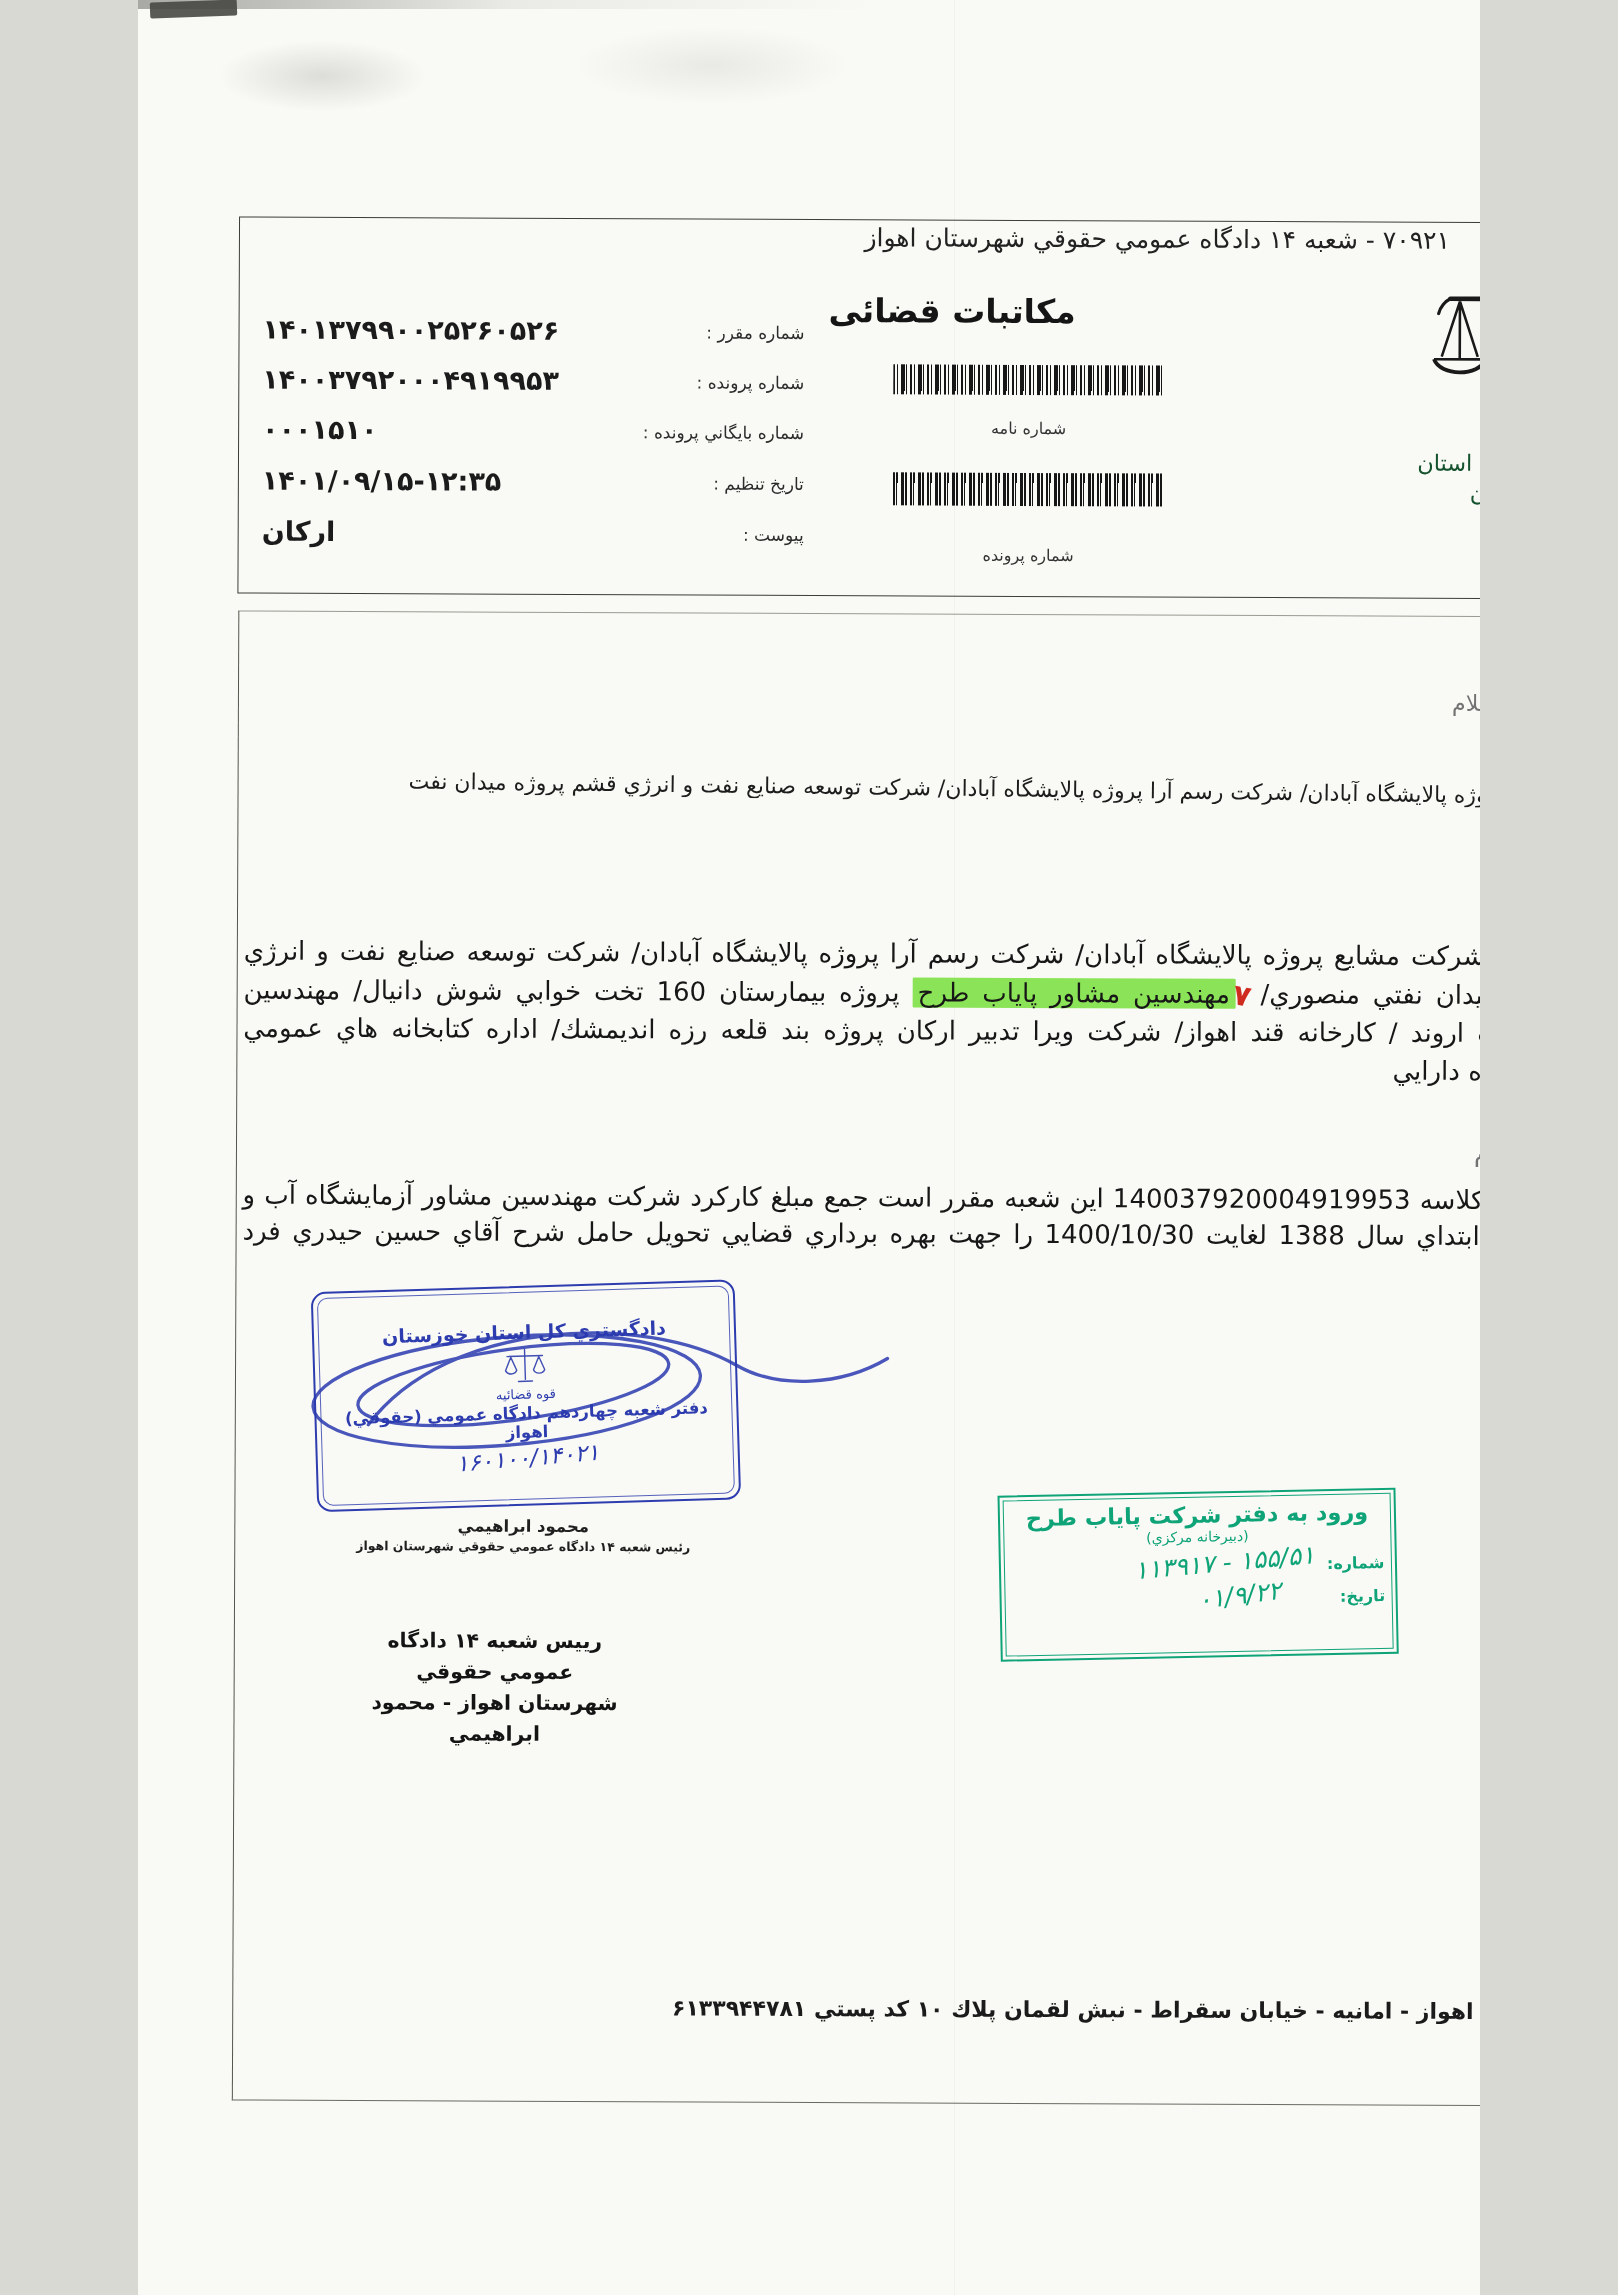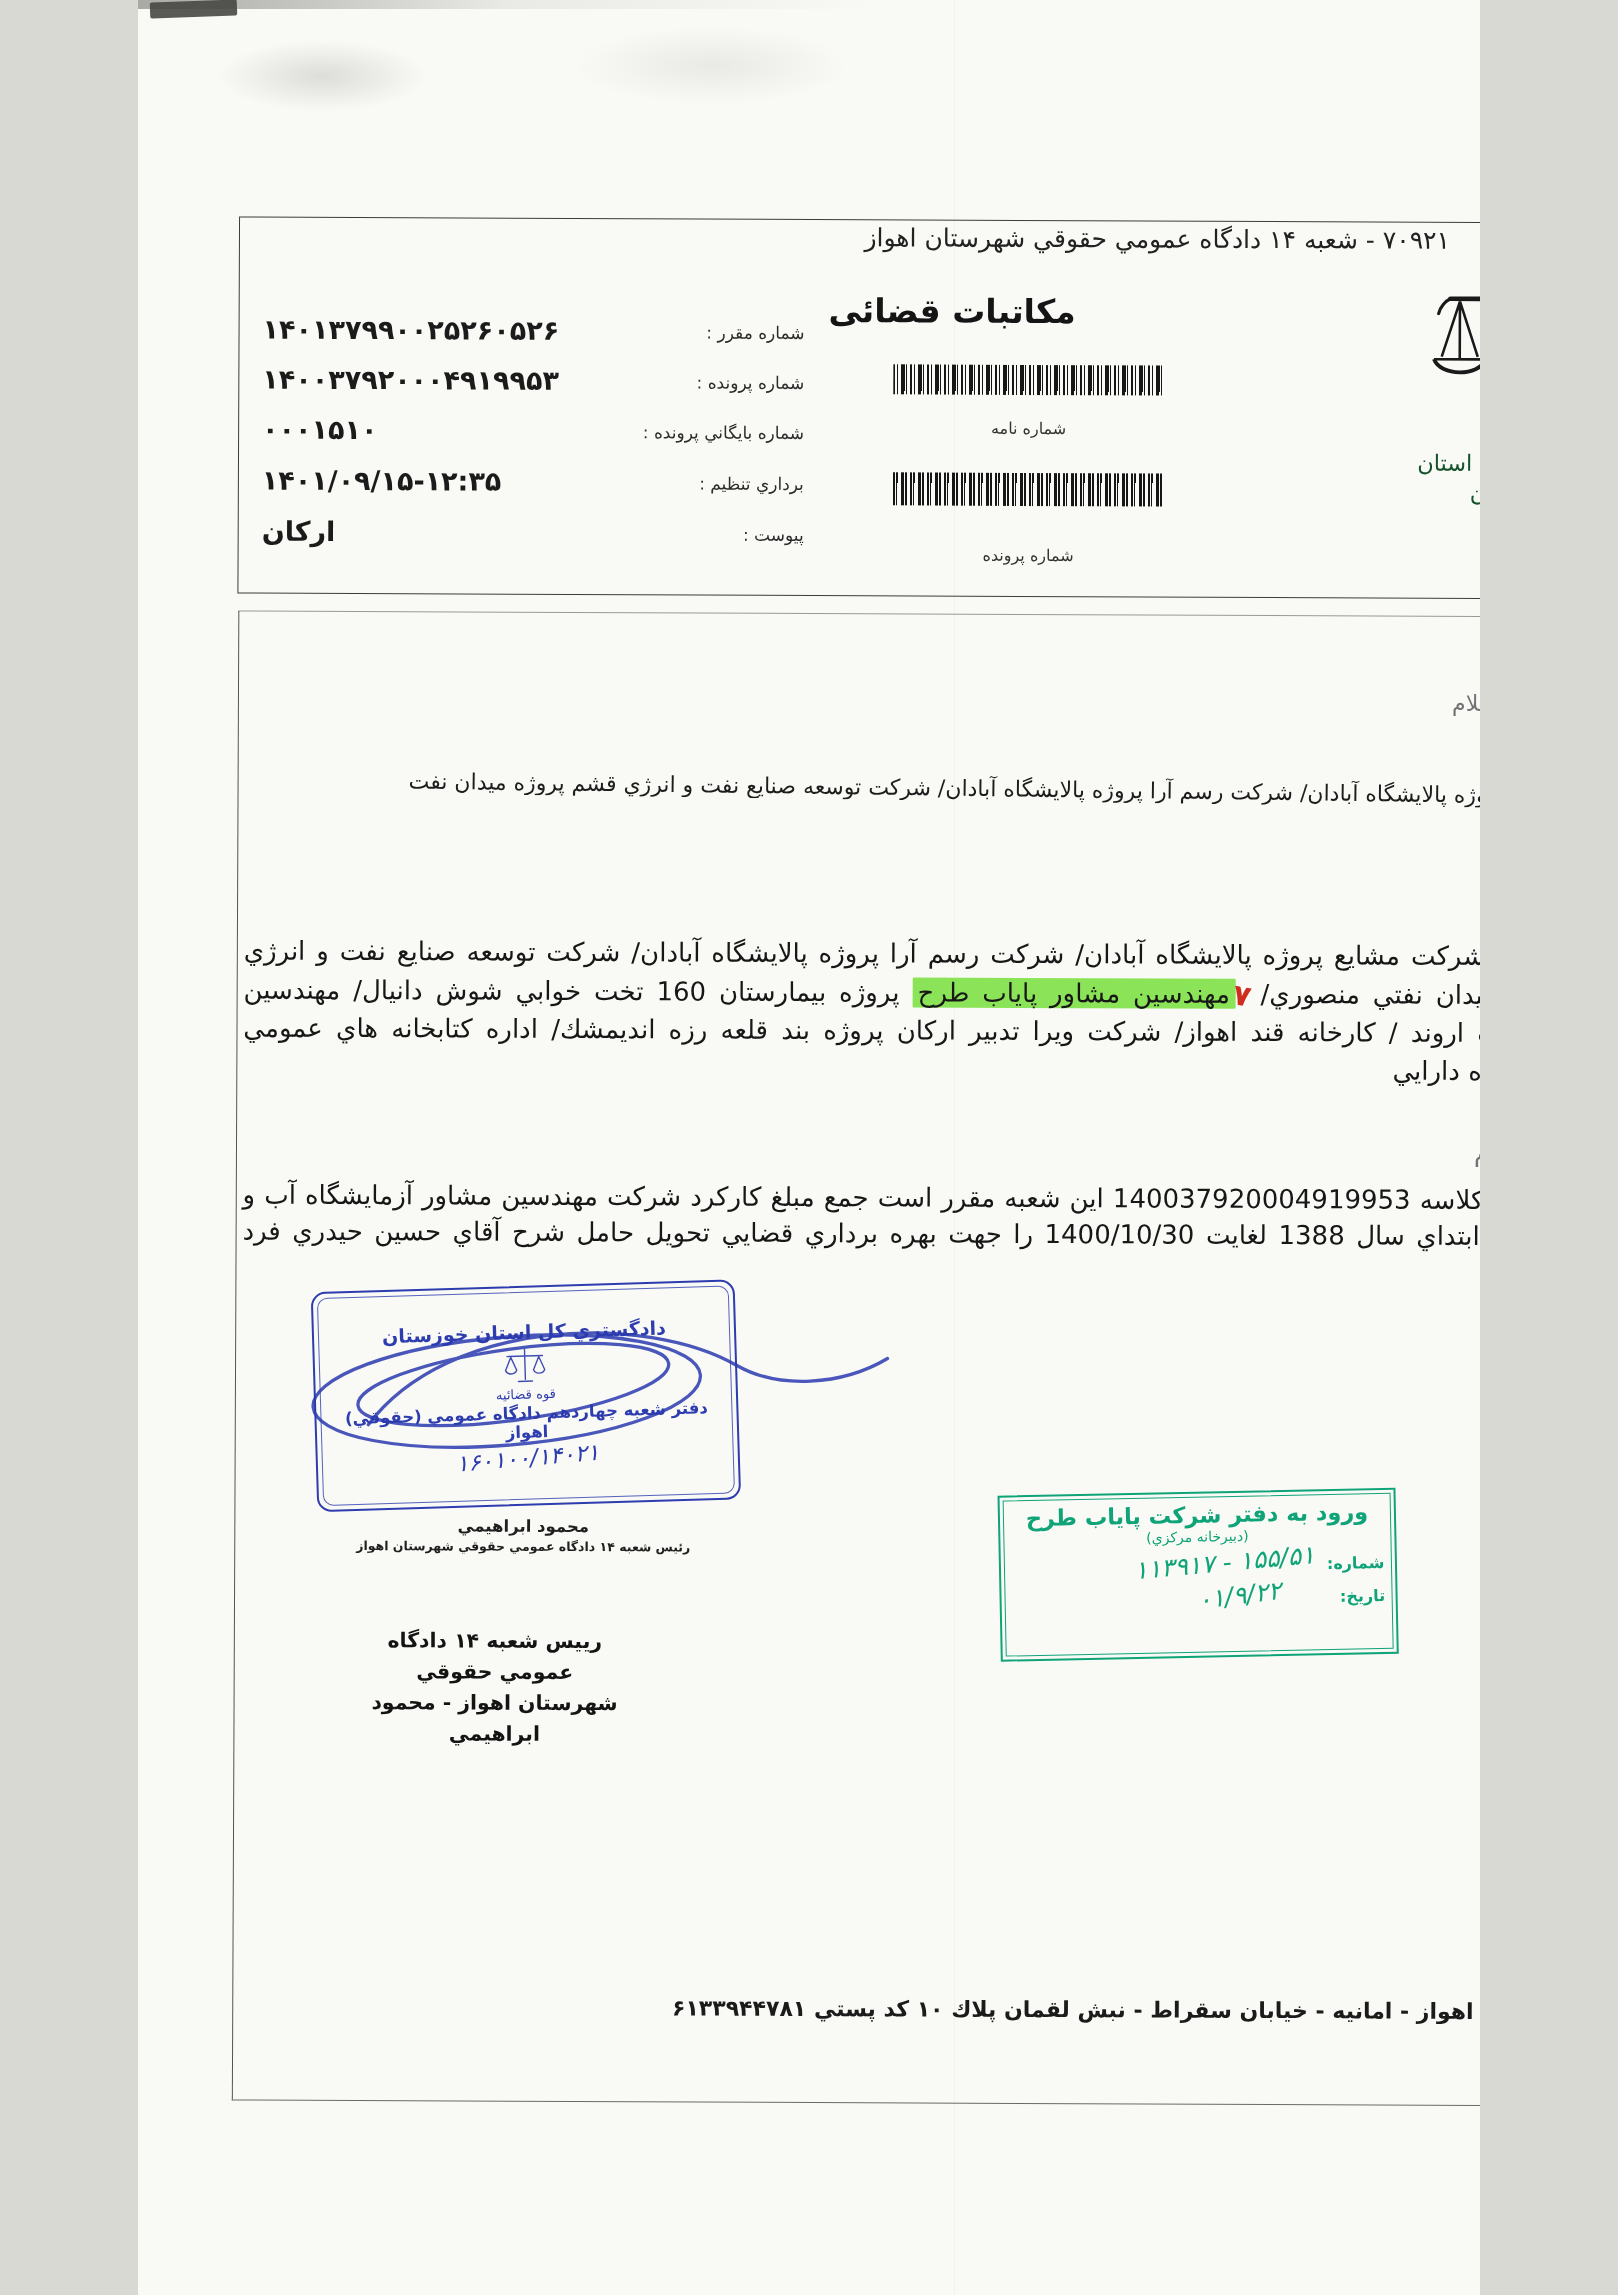--- a/index.html
+++ b/index.html
@@ -191,21 +191,21 @@
       <div class="hf-row r2">
         <span class="hf-value">۱۴۰۰۳۷۹۲۰۰۰۴۹۱۹۹۵۳</span>
         <span class="hf-label">شماره پرونده :</span>
       </div>
       <div class="hf-row r3">
         <span class="hf-value">۰۰۰۱۵۱۰</span>
         <span class="hf-label">شماره بايگاني پرونده :</span>
       </div>
       <div class="hf-row r4">
         <span class="hf-value">۱۴۰۱/۰۹/۱۵-۱۲:۳۵</span>
-        <span class="hf-label">برداري تنظيم :</span>
+        <span class="hf-label">تاريخ تنظيم :</span>
       </div>
       <div class="hf-row r5">
         <span class="hf-value">اركان</span>
         <span class="hf-label">پيوست :</span>
       </div>
     </div>
 
     <div class="main-box">
 
       <div class="subject-line">

